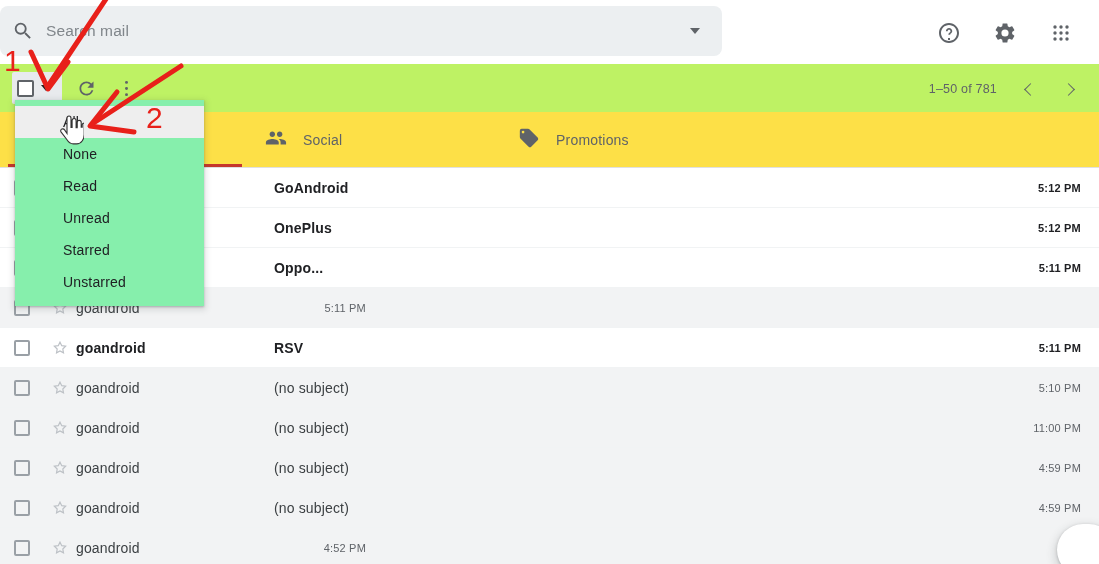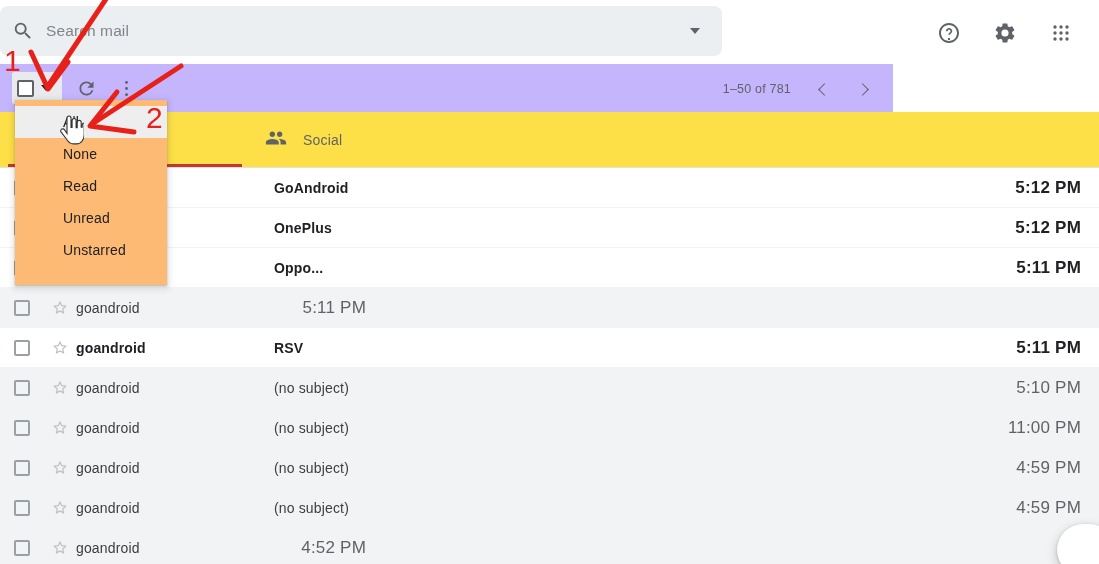--- a/index.html
+++ b/index.html
@@ -24,21 +24,21 @@
     padding: 0; letter-spacing: .1px;
   }
   .search-input::placeholder { color: #80868b; opacity: 1; }
   .search-caret { width: 54px; height: 50px; display: flex; align-items: center; justify-content: center; }
   .tri-down { width: 0; height: 0; border-left: 5.5px solid transparent; border-right: 5.5px solid transparent; border-top: 6px solid #5f6368; }
 
   .header-actions { position: absolute; right: 18px; top: 13px; display: flex; align-items: center; gap: 16px; }
   .hicon { width: 40px; height: 40px; border-radius: 50%; display: flex; align-items: center; justify-content: center; cursor: pointer; }
 
   
-  .toolbar { position: absolute; left: 0; top: 64px; width: 893px; height: 48px; background: #c4b5fd; }
+  .toolbar { position: absolute; left: 0; top: 64px; width: 1099px; height: 48px; background: #bef264; }
   .select-all-group {
     position: absolute; left: 12px; top: 8px; height: 32px; width: 50px;
     display: flex; align-items: center; background: #e8eaed; border-radius: 2px; padding-left: 5px; cursor: pointer;
   }
   .cb-square { width: 17px; height: 17px; border: 2px solid #5f6368; border-radius: 2px; background: #fff; }
   .sa-caret { margin-left: 7px; width: 0; height: 0;
     border-left: 5px solid transparent; border-right: 5px solid transparent; border-top: 6px solid #202124; }
   .tb-icon { position: absolute; top: 8px; width: 32px; height: 32px; display: flex; align-items: center; justify-content: center; border-radius: 50%; cursor: pointer; }
   .tb-refresh { left: 70px; }
   .tb-more { left: 110px; }
@@ -65,33 +65,33 @@
     position: relative; height: 40px; display: flex; align-items: center;
     border-bottom: 1px solid #f1f3f4; cursor: pointer;
   }
   .mail-row.unread { background: #ffffff; }
   .mail-row.read   { background: #f2f3f4; }
   .row-cb { width: 44px; display: flex; align-items: center; justify-content: center; }
   .row-cb-box { width: 16px; height: 16px; border: 2px solid #9aa0a6; border-radius: 2px; background: transparent; }
   .row-star { width: 32px; display: flex; align-items: center; justify-content: center; }
   .row-sender { width: 198px; font-size: 14px; color: #202124; letter-spacing: .15px; overflow: hidden; white-space: nowrap; }
   .row-subject { flex: 1; font-size: 14px; color: #202124; letter-spacing: .15px; overflow: hidden; white-space: nowrap; }
-  .row-time { width: 110px; text-align: right; padding-right: 18px; font-size: 17px; color: #5f6368; letter-spacing: .2px; }
+  .row-time { width: 110px; text-align: right; padding-right: 18px; font-size: 11px; color: #5f6368; letter-spacing: .2px; }
   .mail-row.unread .row-sender,
   .mail-row.unread .row-subject,
   .mail-row.unread .row-time { font-weight: bold; color: #202124; }
   .mail-row.read .row-sender,
   .mail-row.read .row-subject { font-weight: normal; color: #3c4043; }
   .mail-row.read .row-time { color: #5f6368; }
 
   
   .dropdown-menu {
-    position: absolute; left: 15px; top: 100px; width: 152px; background: #fdba74;
+    position: absolute; left: 15px; top: 100px; width: 189px; background: #86efac;
     box-shadow: 0 2px 6px 2px rgba(60,64,67,.15), 0 1px 2px 0 rgba(60,64,67,.3);
-    padding: 6px 0 19px 0; z-index: 40; border-radius: 0;
+    padding: 6px 0 8px 0; z-index: 40; border-radius: 0;
   }
   .menu-item {
     height: 32px; display: flex; align-items: center; padding-left: 48px;
     font-size: 14px; color: #202124; letter-spacing: .15px; cursor: pointer;
   }
   .menu-item.hover { background: #eeeeee; }
 
   
   .cursor-hand {
     position: absolute; left: 58px; top: 115px; z-index: 60; pointer-events: none;
@@ -206,20 +206,28 @@
 
     <div class="tab tab-social">
       <span>
         <svg width="22" height="22" viewBox="0 0 24 24">
             <path fill="#5f6368" d="M16 11c1.66 0 2.99-1.34 2.99-3S17.66 5 16 5c-1.66 0-3 1.34-3 3s1.34 3 3 3zm-8 0c1.66 0 2.99-1.34 2.99-3S9.66 5 8 5C6.34 5 5 6.34 5 8s1.34 3 3 3zm0 2c-2.33 0-7 1.17-7 3.5V19h14v-2.5c0-2.33-4.67-3.5-7-3.5zm8 0c-.29 0-.62.02-.97.05 1.16.84 1.97 1.97 1.97 3.45V19h6v-2.5c0-2.33-4.67-3.5-7-3.5z"></path>
           </svg>
       </span>
       <span class="tab-label">Social</span>
     </div>
 
+    <div class="tab tab-promos">
+      <span>
+        <svg width="22" height="22" viewBox="0 0 24 24">
+            <path fill="#5f6368" d="M21.41 11.58l-9-9A2 2 0 0 0 11 2H4a2 2 0 0 0-2 2v7c0 .55.22 1.05.59 1.42l9 9c.36.36.86.58 1.41.58s1.05-.22 1.41-.59l7-7A1.99 1.99 0 0 0 22 13c0-.55-.23-1.06-.59-1.42zM5.5 7A1.5 1.5 0 1 1 5.5 4a1.5 1.5 0 0 1 0 3z"></path>
+          </svg>
+      </span>
+      <span class="tab-label">Promotions</span>
+    </div>
 
     <div class="tab-underline"></div>
   </div>
 
   <div class="mail-list">
       <div class="mail-row unread">
         <span class="row-cb">
           <span class="row-cb-box"></span>
         </span>
         <span class="row-star">
@@ -353,20 +361,23 @@
         <span>All</span>
       </div>
       <div class="menu-item">
         <span>None</span>
       </div>
       <div class="menu-item">
         <span>Read</span>
       </div>
       <div class="menu-item">
         <span>Unread</span>
+      </div>
+      <div class="menu-item">
+        <span>Starred</span>
       </div>
       <div class="menu-item">
         <span>Unstarred</span>
       </div>
     </div>
 
   <div class="cursor-hand">
     <svg width="26" height="32" viewBox="0 0 26 32">
       <path d="M9 3.2c0-1.2.9-2.2 2-2.2s2 1 2 2.2v9.3h1.1V5.6c0-1.2.9-2.1 2-2.1s2 .9 2 2.1v7h1.1V7.4c0-1.1.9-2 2-2s2 .9 2 2v4.9h1V10c0-1.1.9-2 2-2v11.6c0 4.6-2.9 9.3-7.6 9.3h-3.3c-3.2 0-4.6-1.3-6.5-4.4L3 16.9c-.6-1-.3-2.3.8-2.8 1-.5 2.2-.1 2.8.8l2.4 3.6V3.2z" fill="#ffffff" stroke="#333333" stroke-width="1.1"></path>
     </svg>

